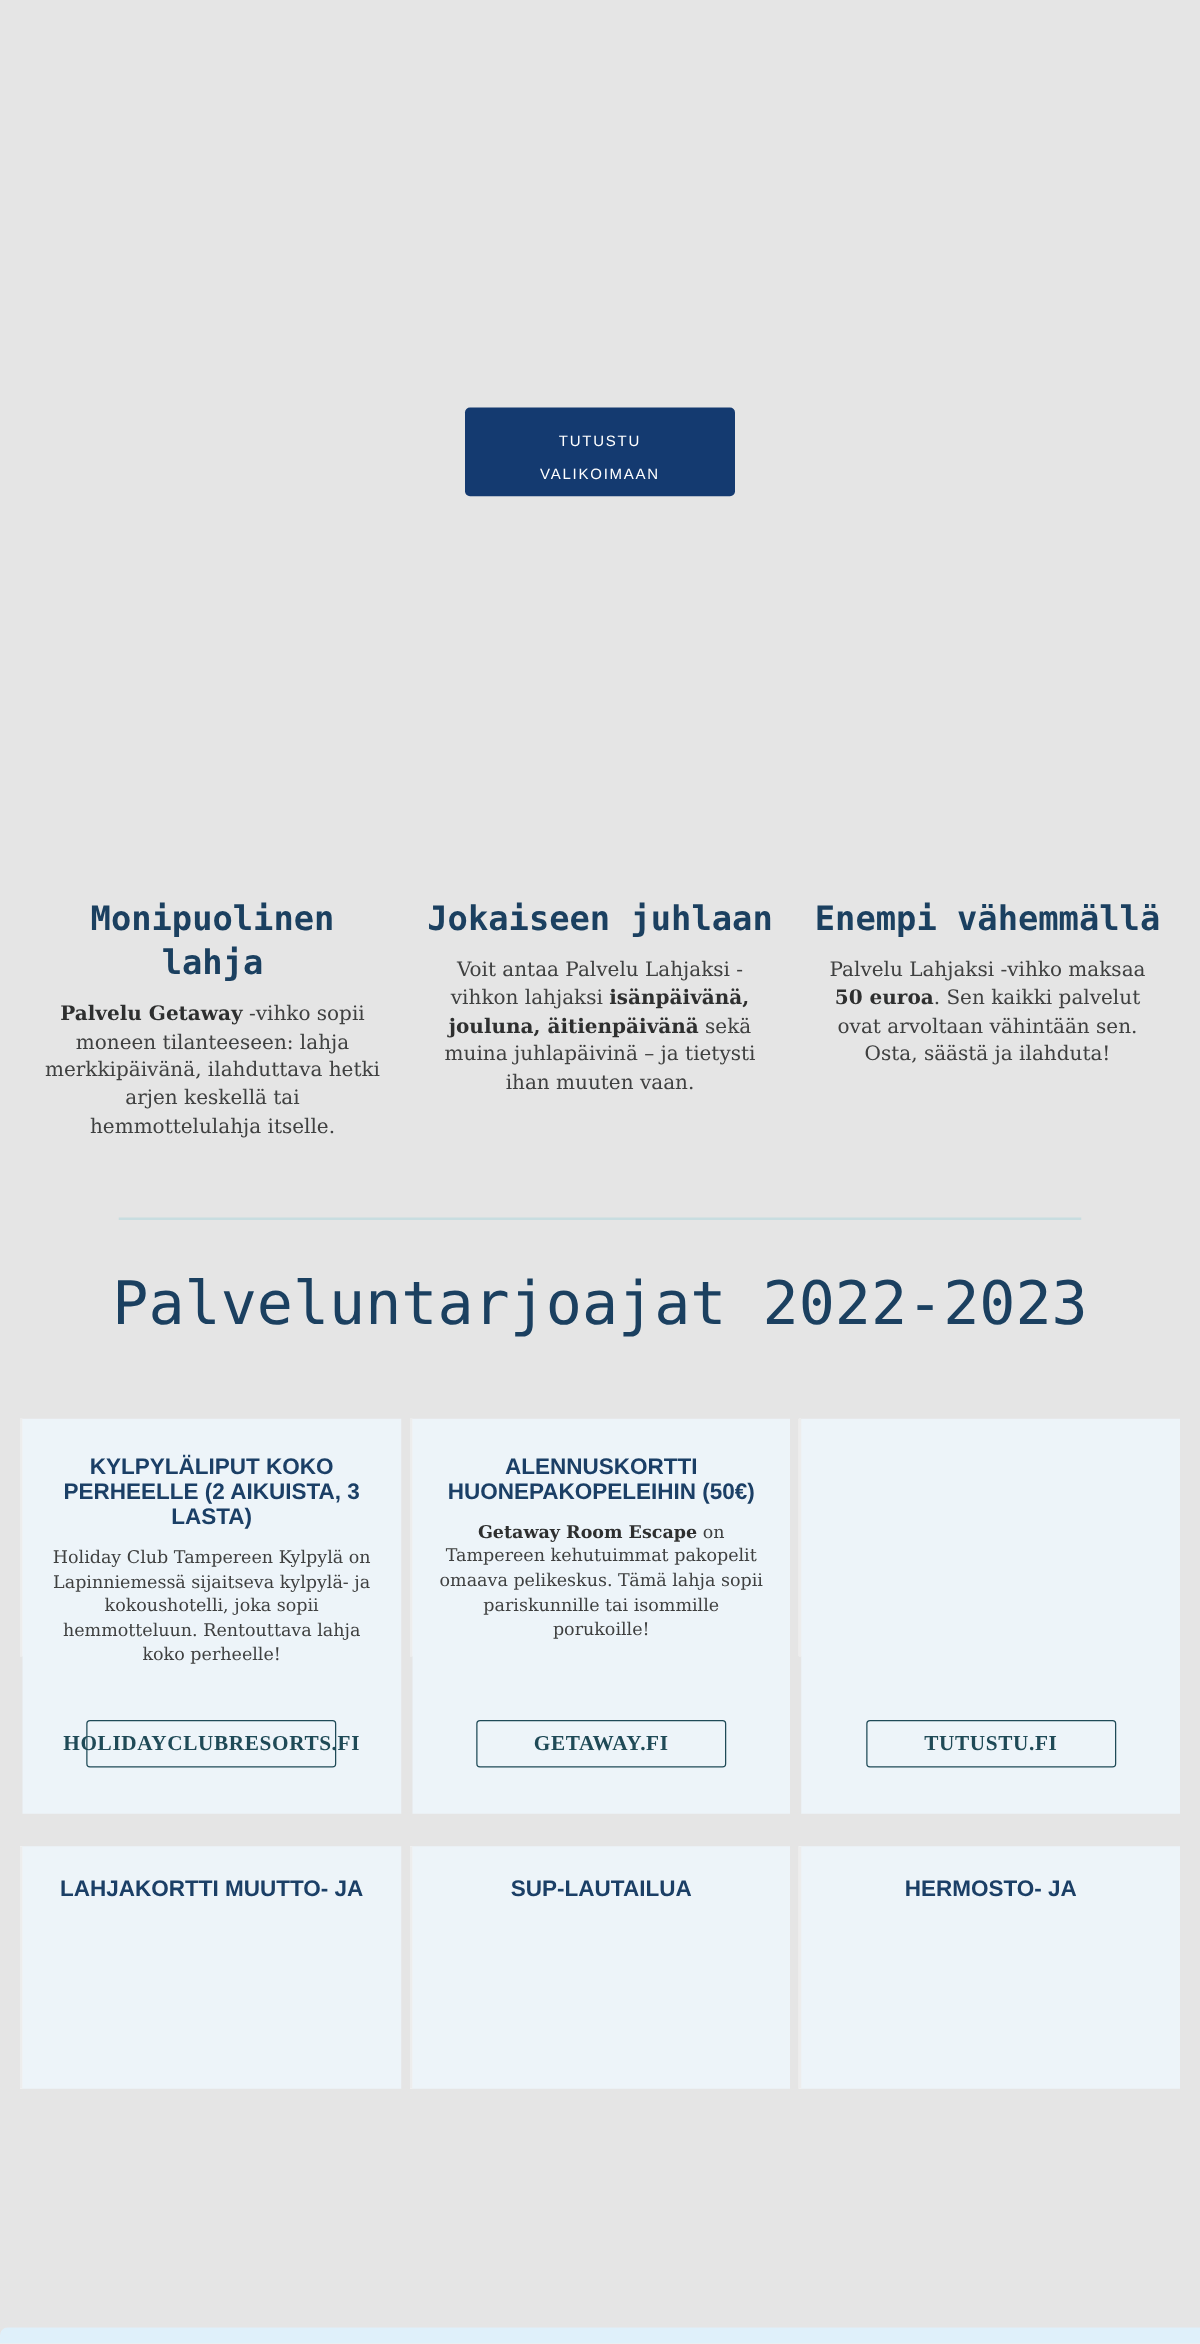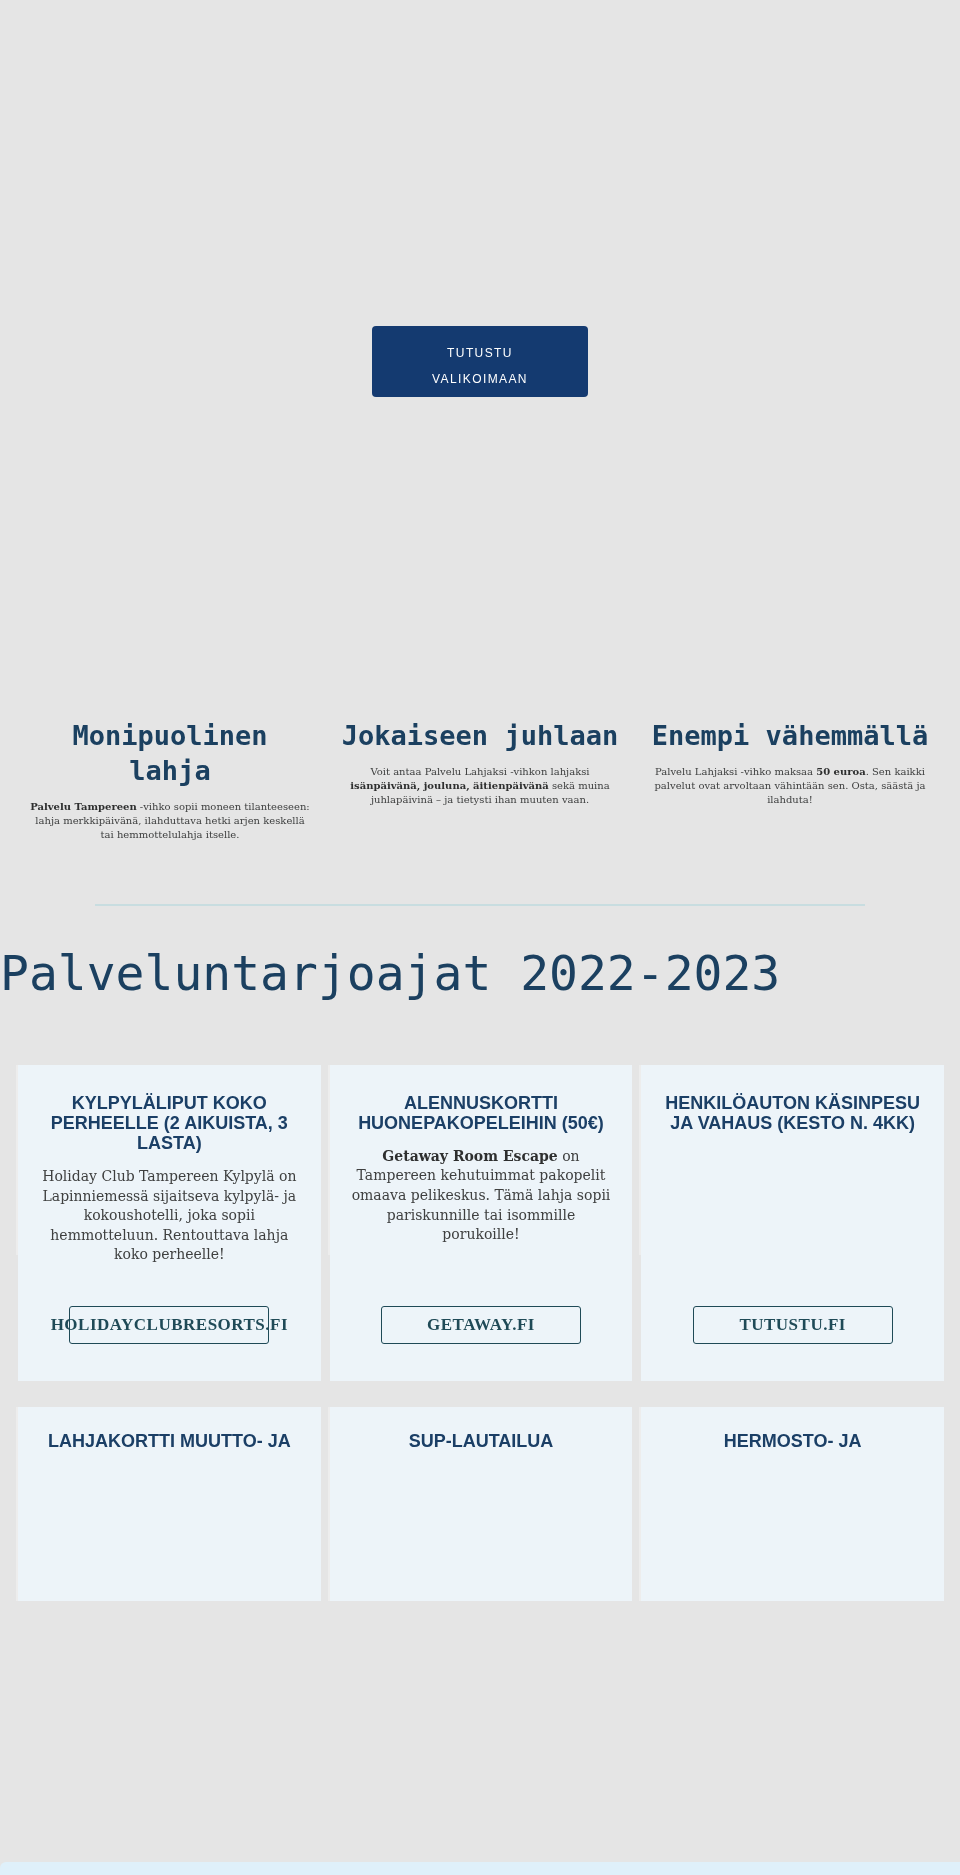--- a/index.html
+++ b/index.html
@@ -58,35 +58,35 @@
   .feature{text-align:center;}
   .feature h2{
     font-family:"DejaVu Sans Mono", monospace;
     font-weight:700;
     font-size:27px;
     line-height:1.3;
     color:var(--heading-navy);
   }
   .feature p{
     margin-top:12px;
-    font-size:10px;
+    font-size:16px;
     line-height:1.4;
     color:var(--body-text);
   }
   .feature p b, .card-body b{color:#2e2f2f;}
 
   
   .divider{
     margin:62px 95px 0;
     border:none;
     border-top:2px solid var(--divider);
   }
   .providers-title{
     margin-top:36px;
-    text-align:left;
+    text-align:center;
     font-family:"DejaVu Sans Mono", monospace;
     font-weight:400;
     font-size:48px;
     line-height:1.3;
     color:var(--heading-navy);
   }
 
   
   .cards{
     margin-top:60px;
@@ -163,21 +163,21 @@
   <section class="hero">
     <button class="cta">
       <span>TUTUSTU</span>
       <span>VALIKOIMAAN</span>
     </button>
   </section>
 
   <section class="features">
     <div class="feature">
       <h2>Monipuolinen lahja</h2>
-      <p><span></span><b>Palvelu Tampereen</b><span> -vihko sopii moneen tilanteeseen: lahja merkkipäivänä, ilahduttava hetki arjen keskellä tai hemmottelulahja itselle.</span></p>
+      <p><span></span><b>Palvelu Getaway</b><span> -vihko sopii moneen tilanteeseen: lahja merkkipäivänä, ilahduttava hetki arjen keskellä tai hemmottelulahja itselle.</span></p>
     </div>
     <div class="feature">
       <h2>Jokaiseen juhlaan</h2>
       <p><span>Voit antaa Palvelu Lahjaksi -vihkon lahjaksi </span><b>isänpäivänä, jouluna, äitienpäivänä</b><span> sekä muina juhlapäivinä – ja tietysti ihan muuten vaan.</span></p>
     </div>
     <div class="feature">
       <h2>Enempi vähemmällä</h2>
       <p><span>Palvelu Lahjaksi -vihko maksaa </span><b>50 euroa</b><span>. Sen kaikki palvelut ovat arvoltaan vähintään sen. Osta, säästä ja ilahduta!</span></p>
     </div>
   </section>
@@ -202,21 +202,20 @@
       <div class="card-content">
         <h3 class="card-title">ALENNUSKORTTI HUONEPAKOPELEIHIN (50€)</h3>
         <p class="card-body"><b>Getaway Room Escape</b><span> on Tampereen kehutuimmat pakopelit omaava pelikeskus. Tämä lahja sopii pariskunnille tai isommille porukoille!</span></p>
         <button class="card-link">GETAWAY.FI</button>
       </div>
     </article>
 
     <article class="card">
       <div class="card-image"></div>
       <div class="card-content">
-        <h3 class="card-title">HENKILÖAUTON KÄSINPESU JA VAHAUS (KESTO N. 4KK)</h3>
         <button class="card-link">TUTUSTU.FI</button>
       </div>
     </article>
 
   </section>
 
   <section class="cards row2">
 
     <article class="card">
       <div class="card-image"></div>

